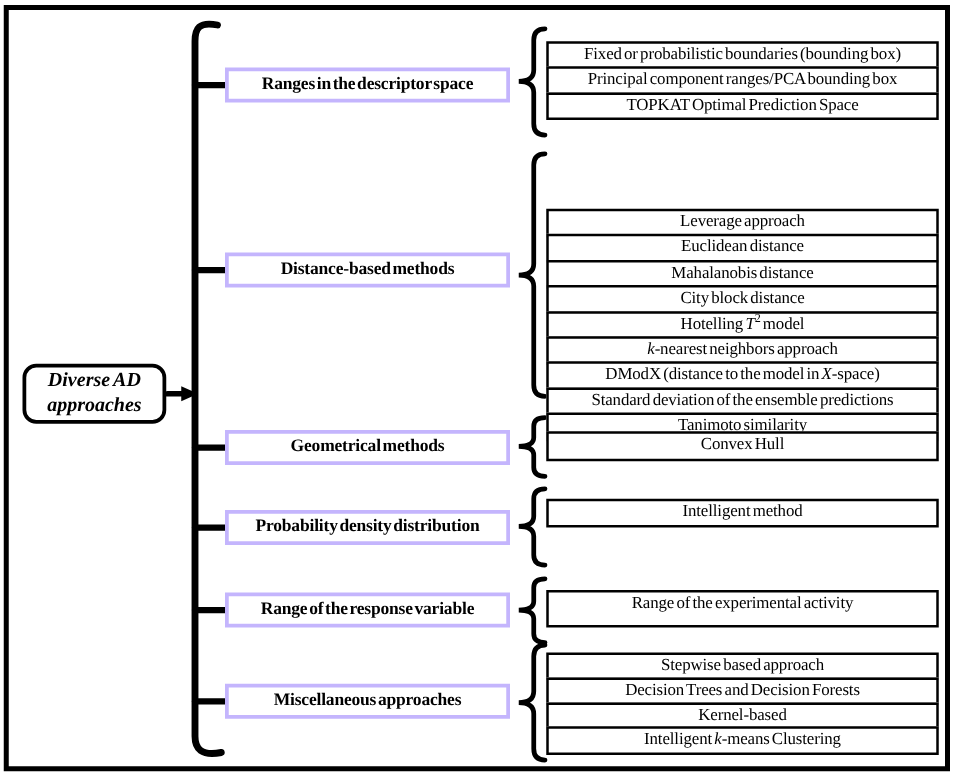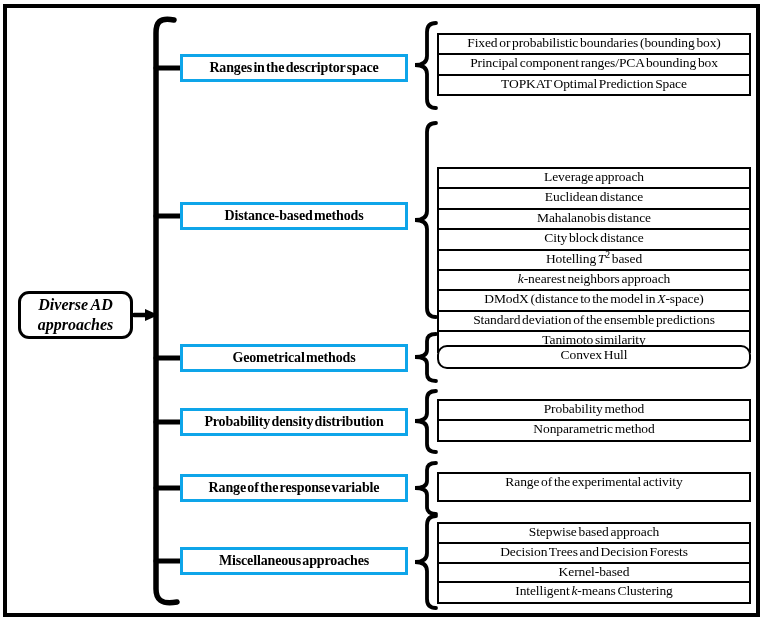--- a/index.html
+++ b/index.html
@@ -17,42 +17,42 @@
     position:absolute; left:18px; top:291px; width:115px; height:48px;
     border:3px solid #000; border-radius:11px; box-sizing:border-box;
     background:#fff; display:flex; flex-direction:column;
     align-items:center; justify-content:center;
     font-weight:bold; font-style:italic; font-size:16px; line-height:1.22;
     word-spacing:-1px;
   }
 
   .cat {
     position:absolute; left:180px; width:228px; height:28px;
-    border:3px solid #0ea5e9; box-sizing:border-box; background:#fff;
+    border:3px solid #c4b5fd; box-sizing:border-box; background:#fff;
     display:flex; align-items:center; justify-content:center;
     font-weight:bold; font-size:14px; white-space:nowrap;
     word-spacing:-2px; letter-spacing:-0.15px;
   }
   .cat1 { top:54px; }  .cat2 { top:202px; } .cat3 { top:344px; }
   .cat4 { top:408px; } .cat5 { top:474px; } .cat6 { top:547px; }
 
   .stack { position:absolute; left:437px; width:314px; }
   .s1 { top:33px; }  .s2 { top:127px;margin-top:40px; } .s3 { top:345px; }
   .s4 { top:399px; } .s5 { top:472px; } .s6 { top:522px; }
 
   .row {
     box-sizing:border-box; border:2.5px solid #000; background:#fff;
     display:flex; justify-content:center;
     font-size:13.5px; white-space:nowrap;
     word-spacing:-1.5px; letter-spacing:-0.1px;
   }
   .row + .row { margin-top:-2.5px; }
   .s1 .row { height:22.8px; }
   .s2 .row { height:22.9px; }
-  .s3 .row { height:24px;border-radius:10px;   }
+  .s3 .row { height:24px;   }
   .s4 .row { height:22.8px; }
   .s5 .row { height:30px;   }
   .s6 .row { height:22.3px; }
 
   .row i   { font-style:italic; }
   .row sup { font-size:0.72em; vertical-align:super; line-height:0; }
 </style>
 </head>
 <body>
 
@@ -123,21 +123,21 @@
     <div class="row">
         <span>Euclidean distance</span>
       </div>
     <div class="row">
         <span>Mahalanobis distance</span>
       </div>
     <div class="row">
         <span>City block distance</span>
       </div>
     <div class="row">
-      <span><span>Hotelling </span><i>T</i><sup>2</sup><span> based</span></span>
+      <span><span>Hotelling </span><i>T</i><sup>2</sup><span> model</span></span>
     </div>
     <div class="row">
       <span><span></span><i>k</i><span>-nearest neighbors approach</span></span>
     </div>
     <div class="row">
       <span><span>DModX (distance to the model in </span><i>X</i><span>-space)</span></span>
     </div>
     <div class="row">
         <span>Standard deviation of the ensemble predictions</span>
       </div>
@@ -147,24 +147,21 @@
   </div>
 
   <div class="stack s3">
     <div class="row">
         <span>Convex Hull</span>
       </div>
   </div>
 
   <div class="stack s4">
     <div class="row">
-        <span>Probability method</span>
-      </div>
-    <div class="row">
-        <span>Nonparametric method</span>
+        <span>Intelligent method</span>
       </div>
   </div>
 
   <div class="stack s5">
     <div class="row">
         <span>Range of the experimental activity</span>
       </div>
   </div>
 
   <div class="stack s6">

